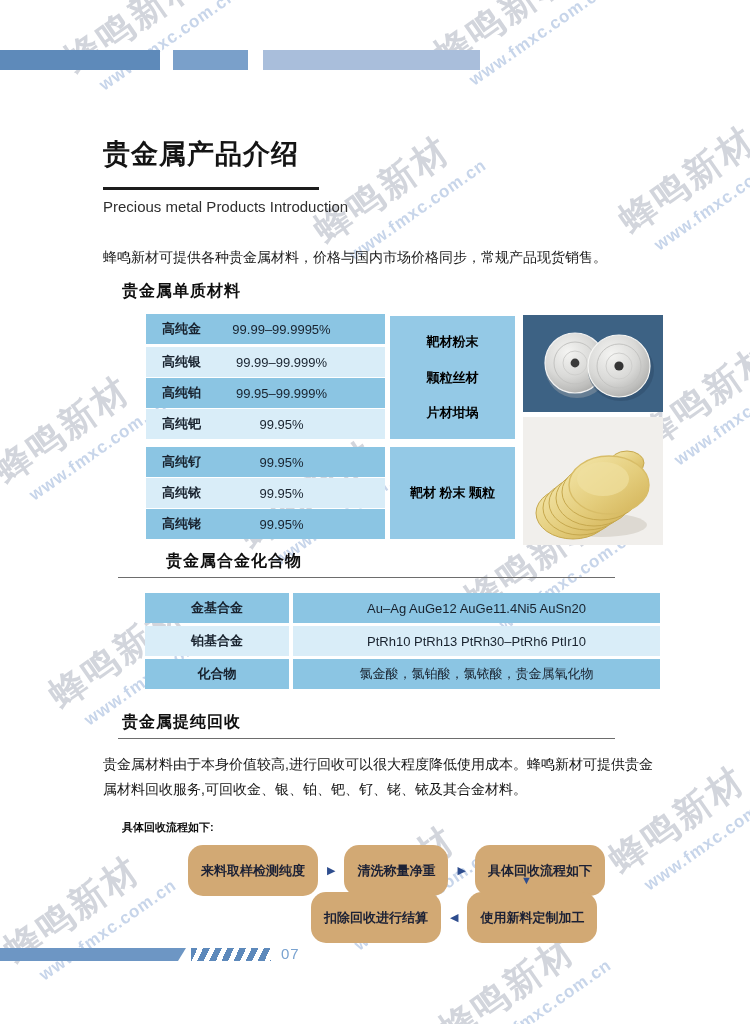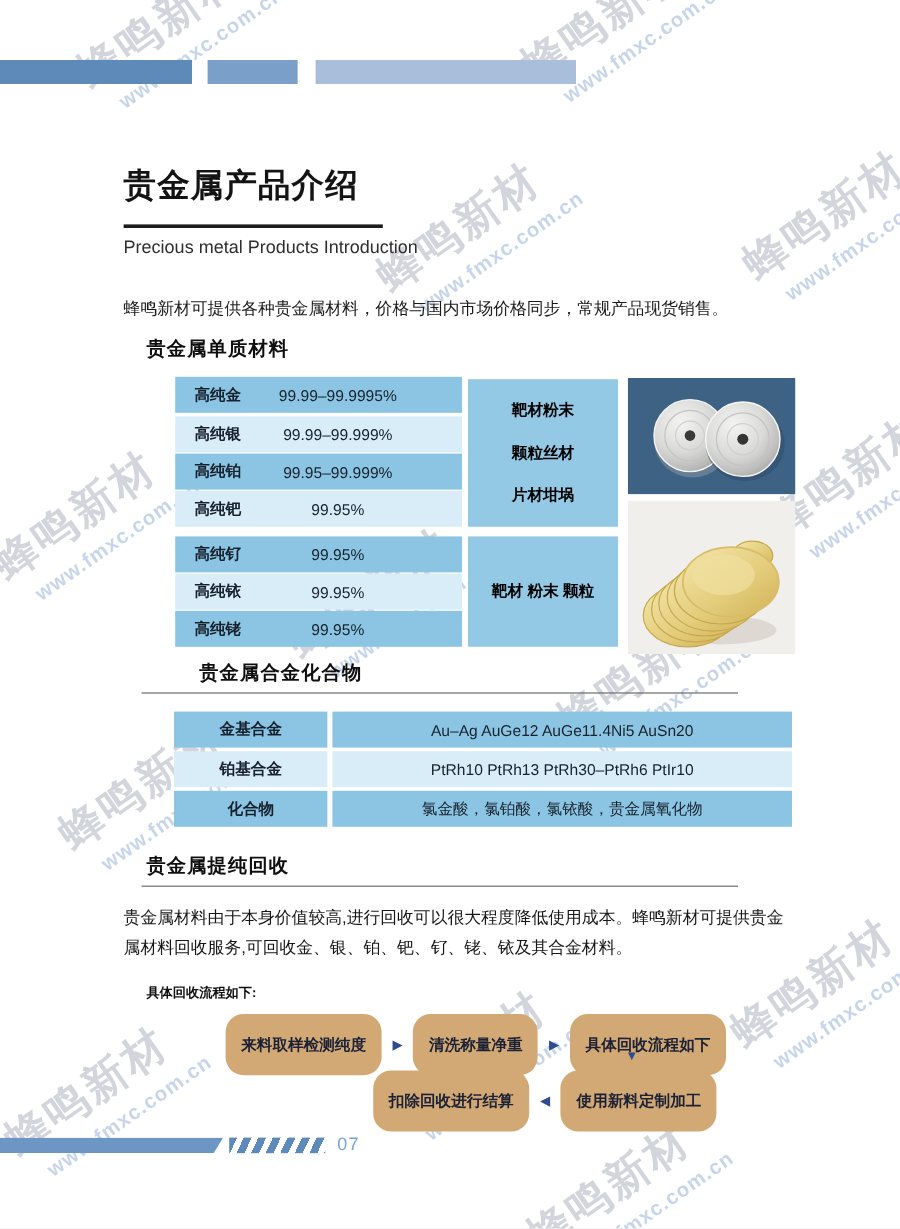--- a/index.html
+++ b/index.html
@@ -37,21 +37,21 @@
   .rowdark{background:#8bc5e3;}
   .rowlight{background:#d9edf8;}
   .t1forms{position:absolute;left:390px;width:125px;background:#94c9e6;display:flex;flex-direction:column;justify-content:space-evenly;align-items:center;}
   .t1forms div{font-size:13px;font-weight:bold;color:#000000;}
 
   
   .photo{position:absolute;left:523px;width:140px;overflow:hidden;}
 
   
   .t2row{position:absolute;left:145px;width:515px;height:30px;display:flex;}
-  .t2name{width:128px;display:flex;align-items:center;justify-content:center;font-size:13px;font-weight:bold;color:#18222e;}
+  .t2name{width:144px;display:flex;align-items:center;justify-content:center;font-size:13px;font-weight:bold;color:#18222e;}
   .t2div{width:4px;background:#ffffff;}
   .t2val{flex:1;display:flex;align-items:center;justify-content:center;font-size:13px;color:#18222e;}
 
   .para{font-size:14px;color:#161616;line-height:1.75;}
 
   
   .flow-label{left:122px;top:820px;font-size:11px;font-weight:bold;color:#101010;}
   .flow-row{position:absolute;display:flex;align-items:center;}
   .flow-box{height:31px;line-height:31px;padding:10px 13px;background:#d2a974;border-radius:15px;
     font-size:13px;font-weight:bold;color:#1c2135;white-space:nowrap;}

